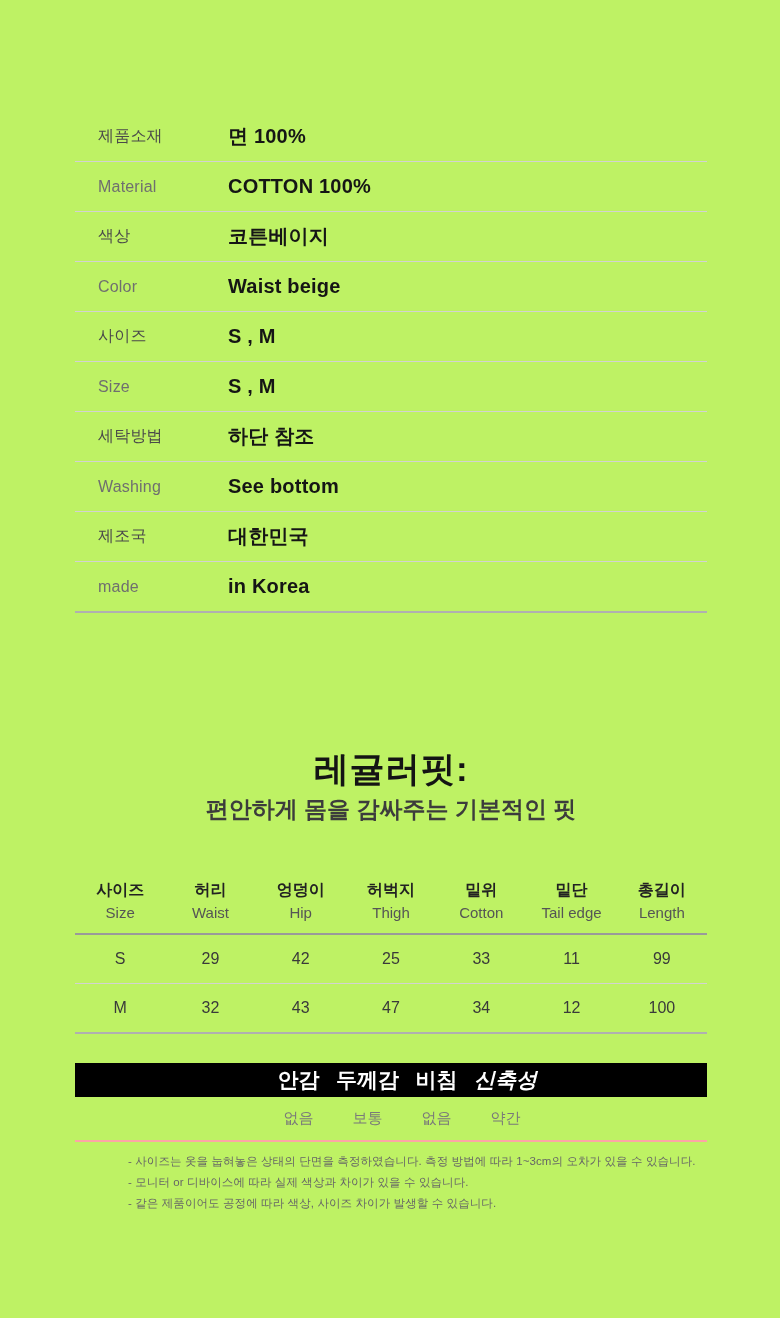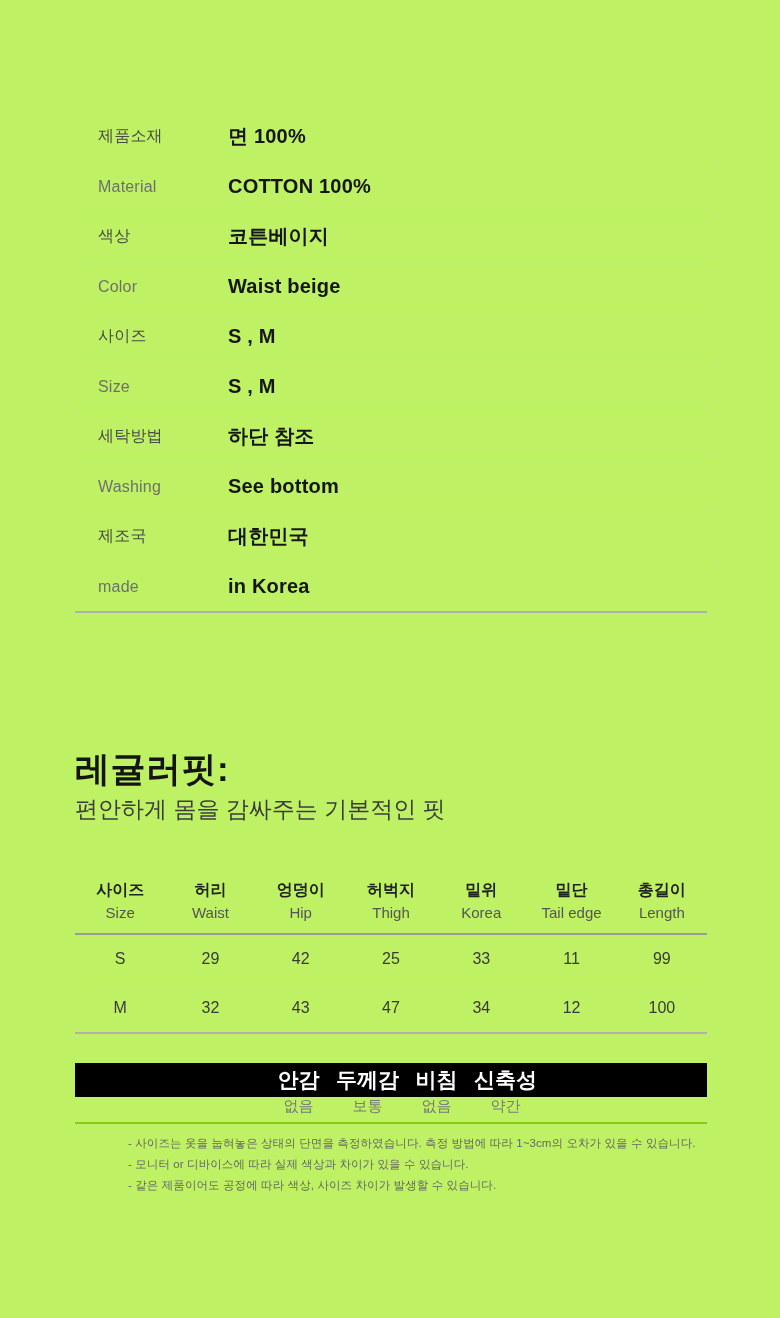--- a/index.html
+++ b/index.html
@@ -38,33 +38,33 @@
   }
   .spec-row.en .spec-label { color: #6f6f6f; }
   .spec-value {
     font-size: 20px;
     font-weight: 600;
     color: #151515;
     letter-spacing: 0.2px;
   }
 
   
-  .fit-heading { margin-top: 136px; }
+  .fit-heading { margin-top: 136px; text-align: center; }
   .fit-title {
     font-size: 35px;
     line-height: 40px;
     font-weight: 700;
     color: #141414;
     letter-spacing: 0.5px;
   }
   .fit-subtitle {
     margin-top: 5px;
     font-size: 23px;
     line-height: 30px;
-    font-weight: 400;
+    font-weight: 700;
     color: #3c3c3c;
   }
 
   
   .size-chart { margin-top: 54px; }
   .size-chart-header {
     display: grid;
     grid-template-columns: repeat(7, 1fr);
     padding-bottom: 9px;
     border-bottom: 2px solid #9a9a9a;
@@ -107,26 +107,26 @@
     box-sizing: border-box;
   }
   .fabric-head-cell {
     width: 69px;
     text-align: center;
     font-size: 21px;
     font-weight: 700;
     color: #ffffff;
   }
   .fabric-values-row {
-    height: 27px;
+    height: 45px;
     display: flex;
-    align-items: flex-start;
+    align-items: center;
     padding-left: 189px;
     box-sizing: border-box;
-    border-bottom: 2px solid #84cc16;
+    border-bottom: 2px solid #fca5a5;
   }
   .fabric-value-cell {
     width: 69px;
     text-align: center;
     font-size: 15px;
     color: #7a7a7a;
   }
 
   
   .notes { margin-top: 9px; padding-left: 53px; }
@@ -205,21 +205,21 @@
           <div class="size-col-head">
             <div class="size-col-ko">엉덩이</div>
             <div class="size-col-en">Hip</div>
           </div>
           <div class="size-col-head">
             <div class="size-col-ko">허벅지</div>
             <div class="size-col-en">Thigh</div>
           </div>
           <div class="size-col-head">
             <div class="size-col-ko">밑위</div>
-            <div class="size-col-en">Korea</div>
+            <div class="size-col-en">Cotton</div>
           </div>
           <div class="size-col-head">
             <div class="size-col-ko">밑단</div>
             <div class="size-col-en">Tail edge</div>
           </div>
           <div class="size-col-head">
             <div class="size-col-ko">총길이</div>
             <div class="size-col-en">Length</div>
           </div>
         </div>
@@ -243,21 +243,21 @@
             <div class="size-cell">100</div>
           </div>
         </div>
     </div>
 
     <div class="fabric-info">
       <div class="fabric-header-bar" style="background: rgb(0, 0, 0);">
           <div class="fabric-head-cell" style="color: rgb(255, 255, 255);">안감</div>
           <div class="fabric-head-cell" style="color: rgb(255, 255, 255);">두께감</div>
           <div class="fabric-head-cell" style="color: rgb(255, 255, 255);">비침</div>
-          <div class="fabric-head-cell" style="color: rgb(255, 255, 255);">신축성</div>
+          <div class="fabric-head-cell" style="color: rgb(255, 255, 255); font-style: italic;">신축성</div>
         </div>
       <div class="fabric-values-row">
           <div class="fabric-value-cell">없음</div>
           <div class="fabric-value-cell">보통</div>
           <div class="fabric-value-cell">없음</div>
           <div class="fabric-value-cell">약간</div>
         </div>
     </div>
 
     <div class="notes">

